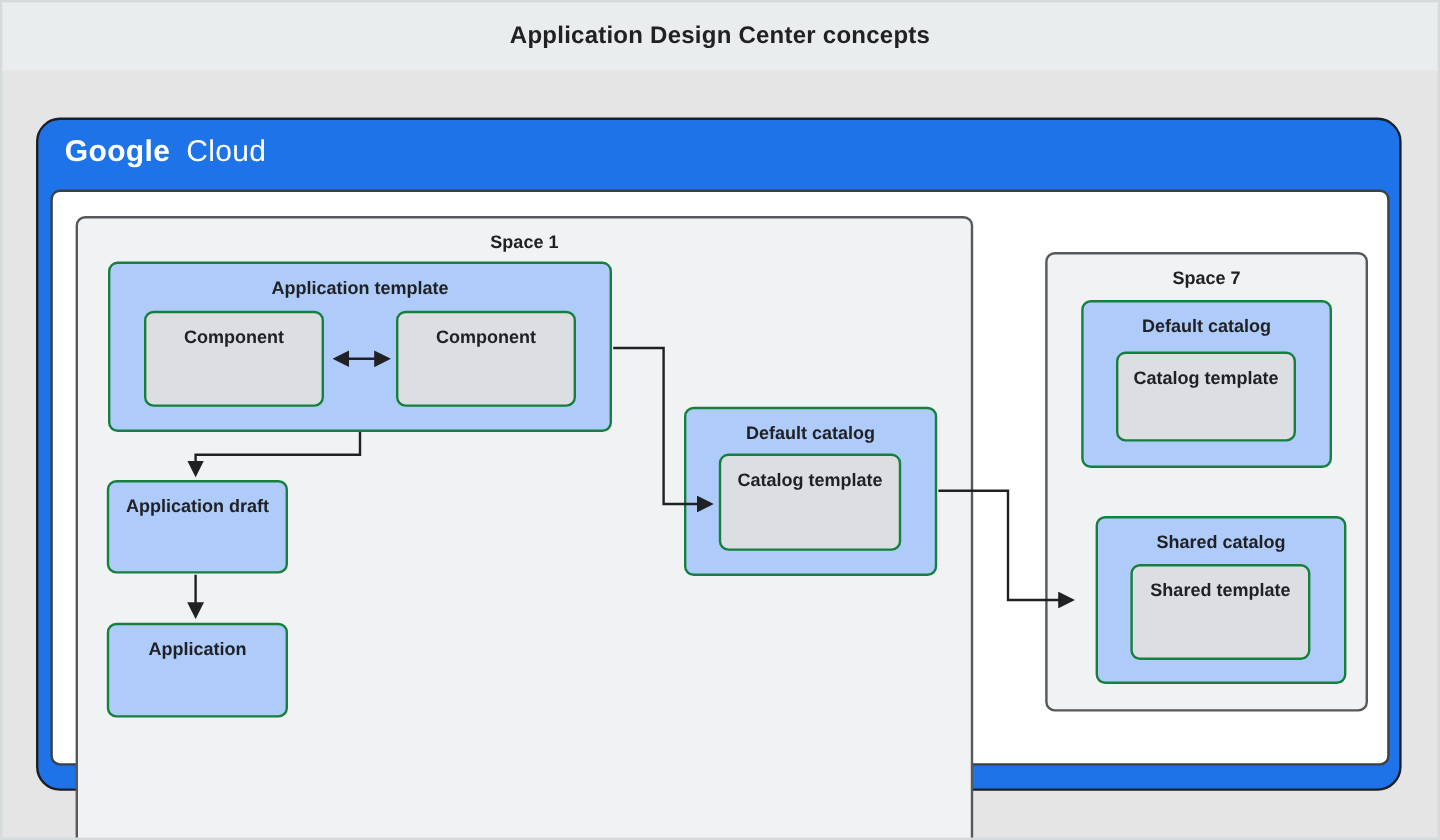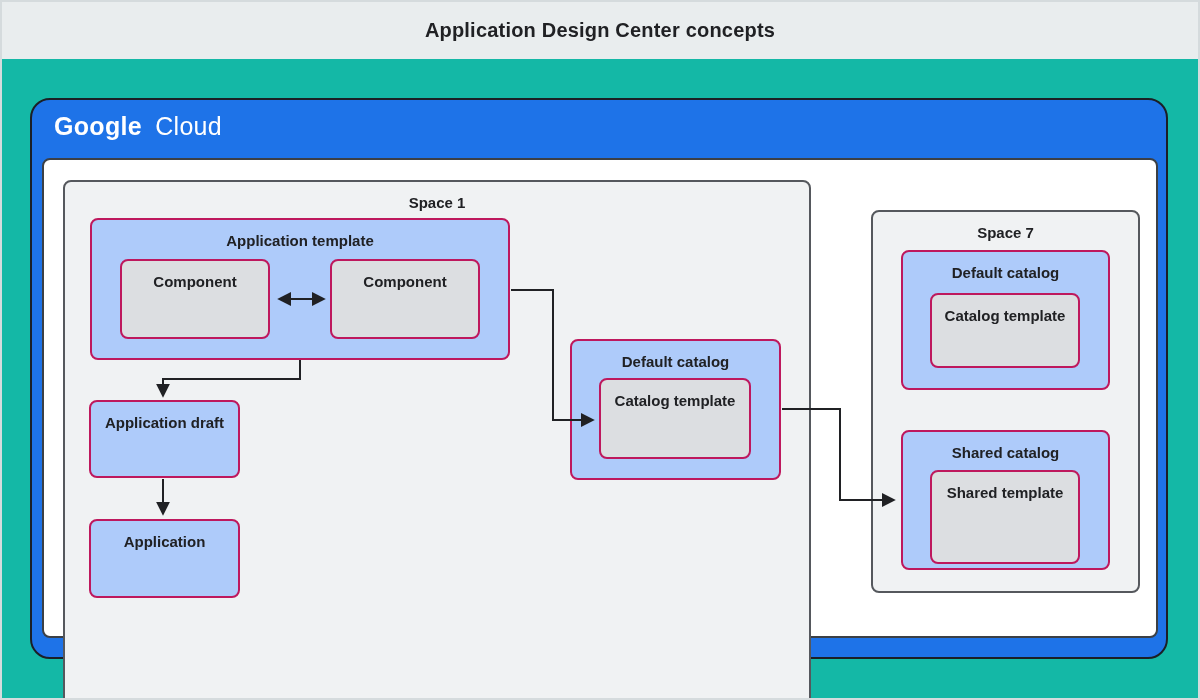--- a/index.html
+++ b/index.html
@@ -3,21 +3,21 @@
 <meta charset="utf-8">
 <style>
   * { margin: 0; padding: 0; box-sizing: border-box; }
   html, body { background: #fff; }
   body { font-family: "Liberation Sans", "DejaVu Sans", sans-serif; }
 
   .page {
     position: relative;
     width: 1200px;
     height: 700px;
-    background: #14b8a6;
+    background: #e5e5e5;
     border: 2px solid #d5dbdd;
     overflow: hidden;
   }
 
   
   .banner {
     position: absolute;
     left: 0; top: 0; right: 0;
     height: 57px;
     background: #e9edee;
@@ -76,21 +76,21 @@
     left: 0; right: 0; top: 12px;
     text-align: center;
     font-size: 15px;
     font-weight: 700;
     color: #202124;
   }
 
   
   .node {
     position: absolute;
-    border: 2px solid #be185d;
+    border: 2px solid #15803d;
     border-radius: 8px;
     text-decoration: underline;
   }
   .node-blue { background: #aecbfa; }
   .node-gray { background: #dcdee1; }
   .node-label {
     position: absolute;
     left: 0; right: 0; top: 12px;
     text-align: center;
     font-size: 15px;
@@ -104,22 +104,22 @@
   .comp-left      { left: 28px;  top: 39px;  width: 150px; height: 80px; }
   .comp-right     { left: 238px; top: 39px;  width: 150px; height: 80px; }
   .app-draft      { left: 24px;  top: 218px; width: 151px; height: 78px; }
   .app-node       { left: 24px;  top: 337px; width: 151px; height: 79px; }
   .s1-def-catalog { left: 505px; top: 157px; width: 211px; height: 141px; }
   .s1-cat-template{ left: 27px;  top: 37px;  width: 152px; height: 81px; }
 
   
   .s2-def-catalog { left: 28px;  top: 38px;  width: 209px; height: 140px; }
   .s2-cat-template{ left: 27px;  top: 41px;  width: 150px; height: 75px; }
-  .s2-shared-catalog { left: 28px; top: 218px; width: 209px; height: 140px; padding-left: 37px; }
-  .s2-shared-template{ left: 27px; top: 38px;  width: 150px; height: 94px; }
+  .s2-shared-catalog { left: 40px; top: 218px; width: 209px; height: 140px; padding-left: 37px; }
+  .s2-shared-template{ left: 27px; top: 38px;  width: 150px; height: 80px; }
 
   
   .arrows {
     position: absolute;
     left: 0; top: 0;
     width: 1196px; height: 696px;
     pointer-events: none;
     z-index: 5;
   }
   .arrows polyline, .arrows line {

